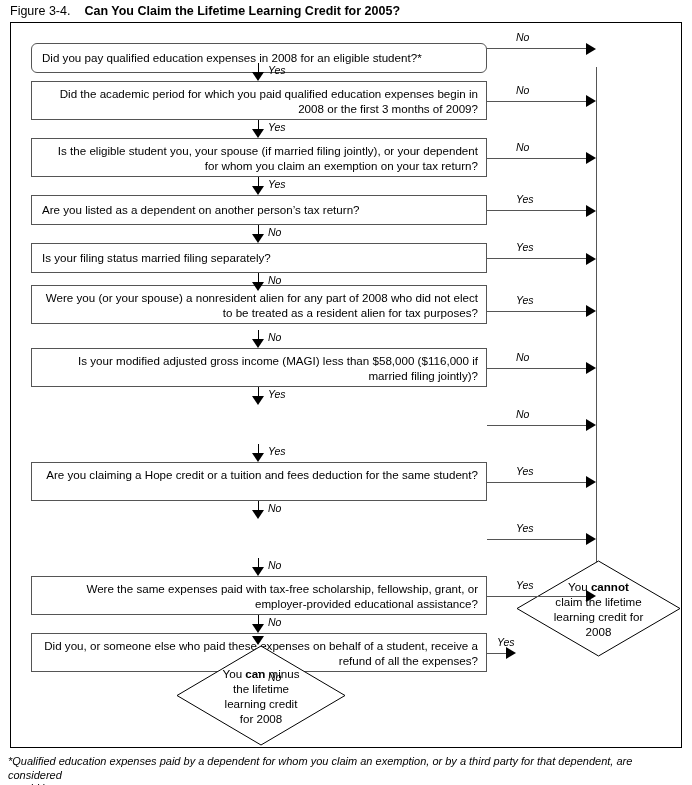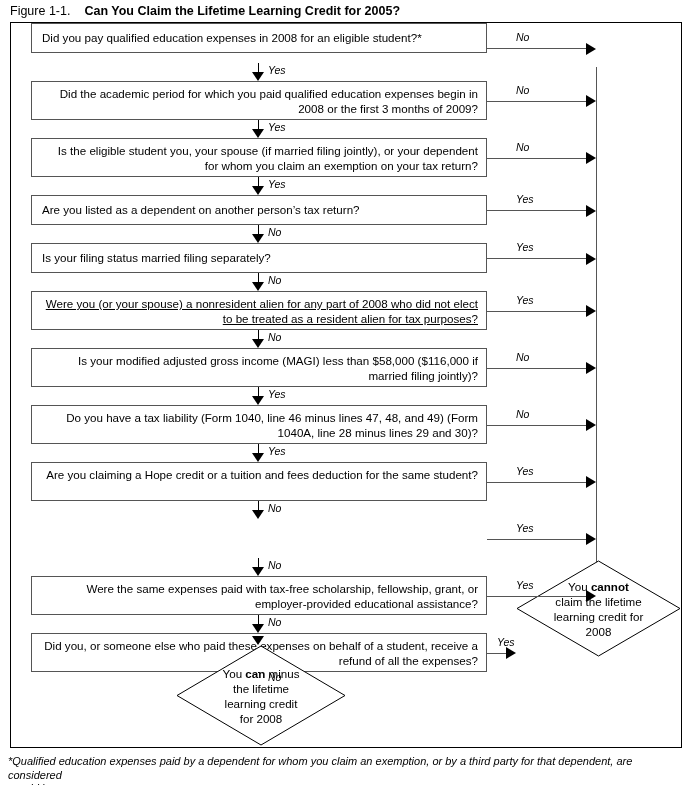--- a/index.html
+++ b/index.html
@@ -46,36 +46,35 @@
   .diamond .dtext b{font-weight:700;}
 
   #footnote{position:absolute;left:8px;top:755px;width:676px;
             font-size:11px;font-style:italic;line-height:13.5px;}
   #footnote .cont{display:block;padding-left:10px;}
 </style>
 </head>
 <body>
 
 <div id="figure-title">
-  <span class="fig-num">Figure 1-1.</span><span class="fig-name">Can You Claim the Lifetime Learning Credit for 2005?</span>
+  <span class="fig-num">Figure 3-4.</span><span class="fig-name">Can You Claim the Lifetime Learning Credit for 2005?</span>
 </div>
 
 <div id="chart-frame">
 
   <div id="collector-line"></div>
   <div id="collector-arrow"></div>
 
-  <div class="node-box one-line" style="top:0;">Did you pay qualified education expenses in 2008 for an eligible student?*</div>
+  <div class="node-box one-line" style="top:20px;border-radius:6px;">Did you pay qualified education expenses in 2008 for an eligible student?*</div>
   <div class="node-box two-line" style="top:58px;">Did the academic period for which you paid qualified education expenses begin in 2008 or the first 3 months of 2009?</div>
   <div class="node-box two-line" style="top:115px;">Is the eligible student you, your spouse (if married filing jointly), or your dependent for whom you claim an exemption on your tax return?</div>
   <div class="node-box one-line" style="top:172px;">Are you listed as a dependent on another person’s tax return?</div>
   <div class="node-box one-line" style="top:220px;">Is your filing status married filing separately?</div>
-  <div class="node-box two-line" style="top:268px;text-decoration:underline;">Were you (or your spouse) a nonresident alien for any part of 2008 who did not elect to be treated as a resident alien for tax purposes?</div>
+  <div class="node-box two-line" style="top:262px;">Were you (or your spouse) a nonresident alien for any part of 2008 who did not elect to be treated as a resident alien for tax purposes?</div>
   <div class="node-box two-line" style="top:325px;">Is your modified adjusted gross income (MAGI) less than $58,000 ($116,000 if married filing jointly)?</div>
-  <div class="node-box two-line" style="top:382px;">Do you have a tax liability (Form 1040, line 46 minus lines 47, 48, and 49) (Form 1040A, line 28 minus lines 29 and 30)?</div>
   <div class="node-box two-line" style="top:439px;">Are you claiming a Hope credit or a tuition and fees deduction for the same student?</div>
   <div class="node-box two-line" style="top:553px;">Were the same expenses paid with tax-free scholarship, fellowship, grant, or employer-provided educational assistance?</div>
   <div class="node-box two-line" style="top:610px;">Did you, or someone else who paid these expenses on behalf of a student, receive a refund of all the expenses?</div>
 
   <div class="diamond" style="left:505px;top:537px;width:165px;height:97px;">
     <svg width="165" height="97" viewBox="0 0 165 97">
       <polygon points="82.5,1 164,48.5 82.5,96 1,48.5" fill="#fff" stroke="#000" stroke-width="1"></polygon>
     </svg>
     <div class="dtext">
       <div><span>You </span><b>cannot</b></div>

